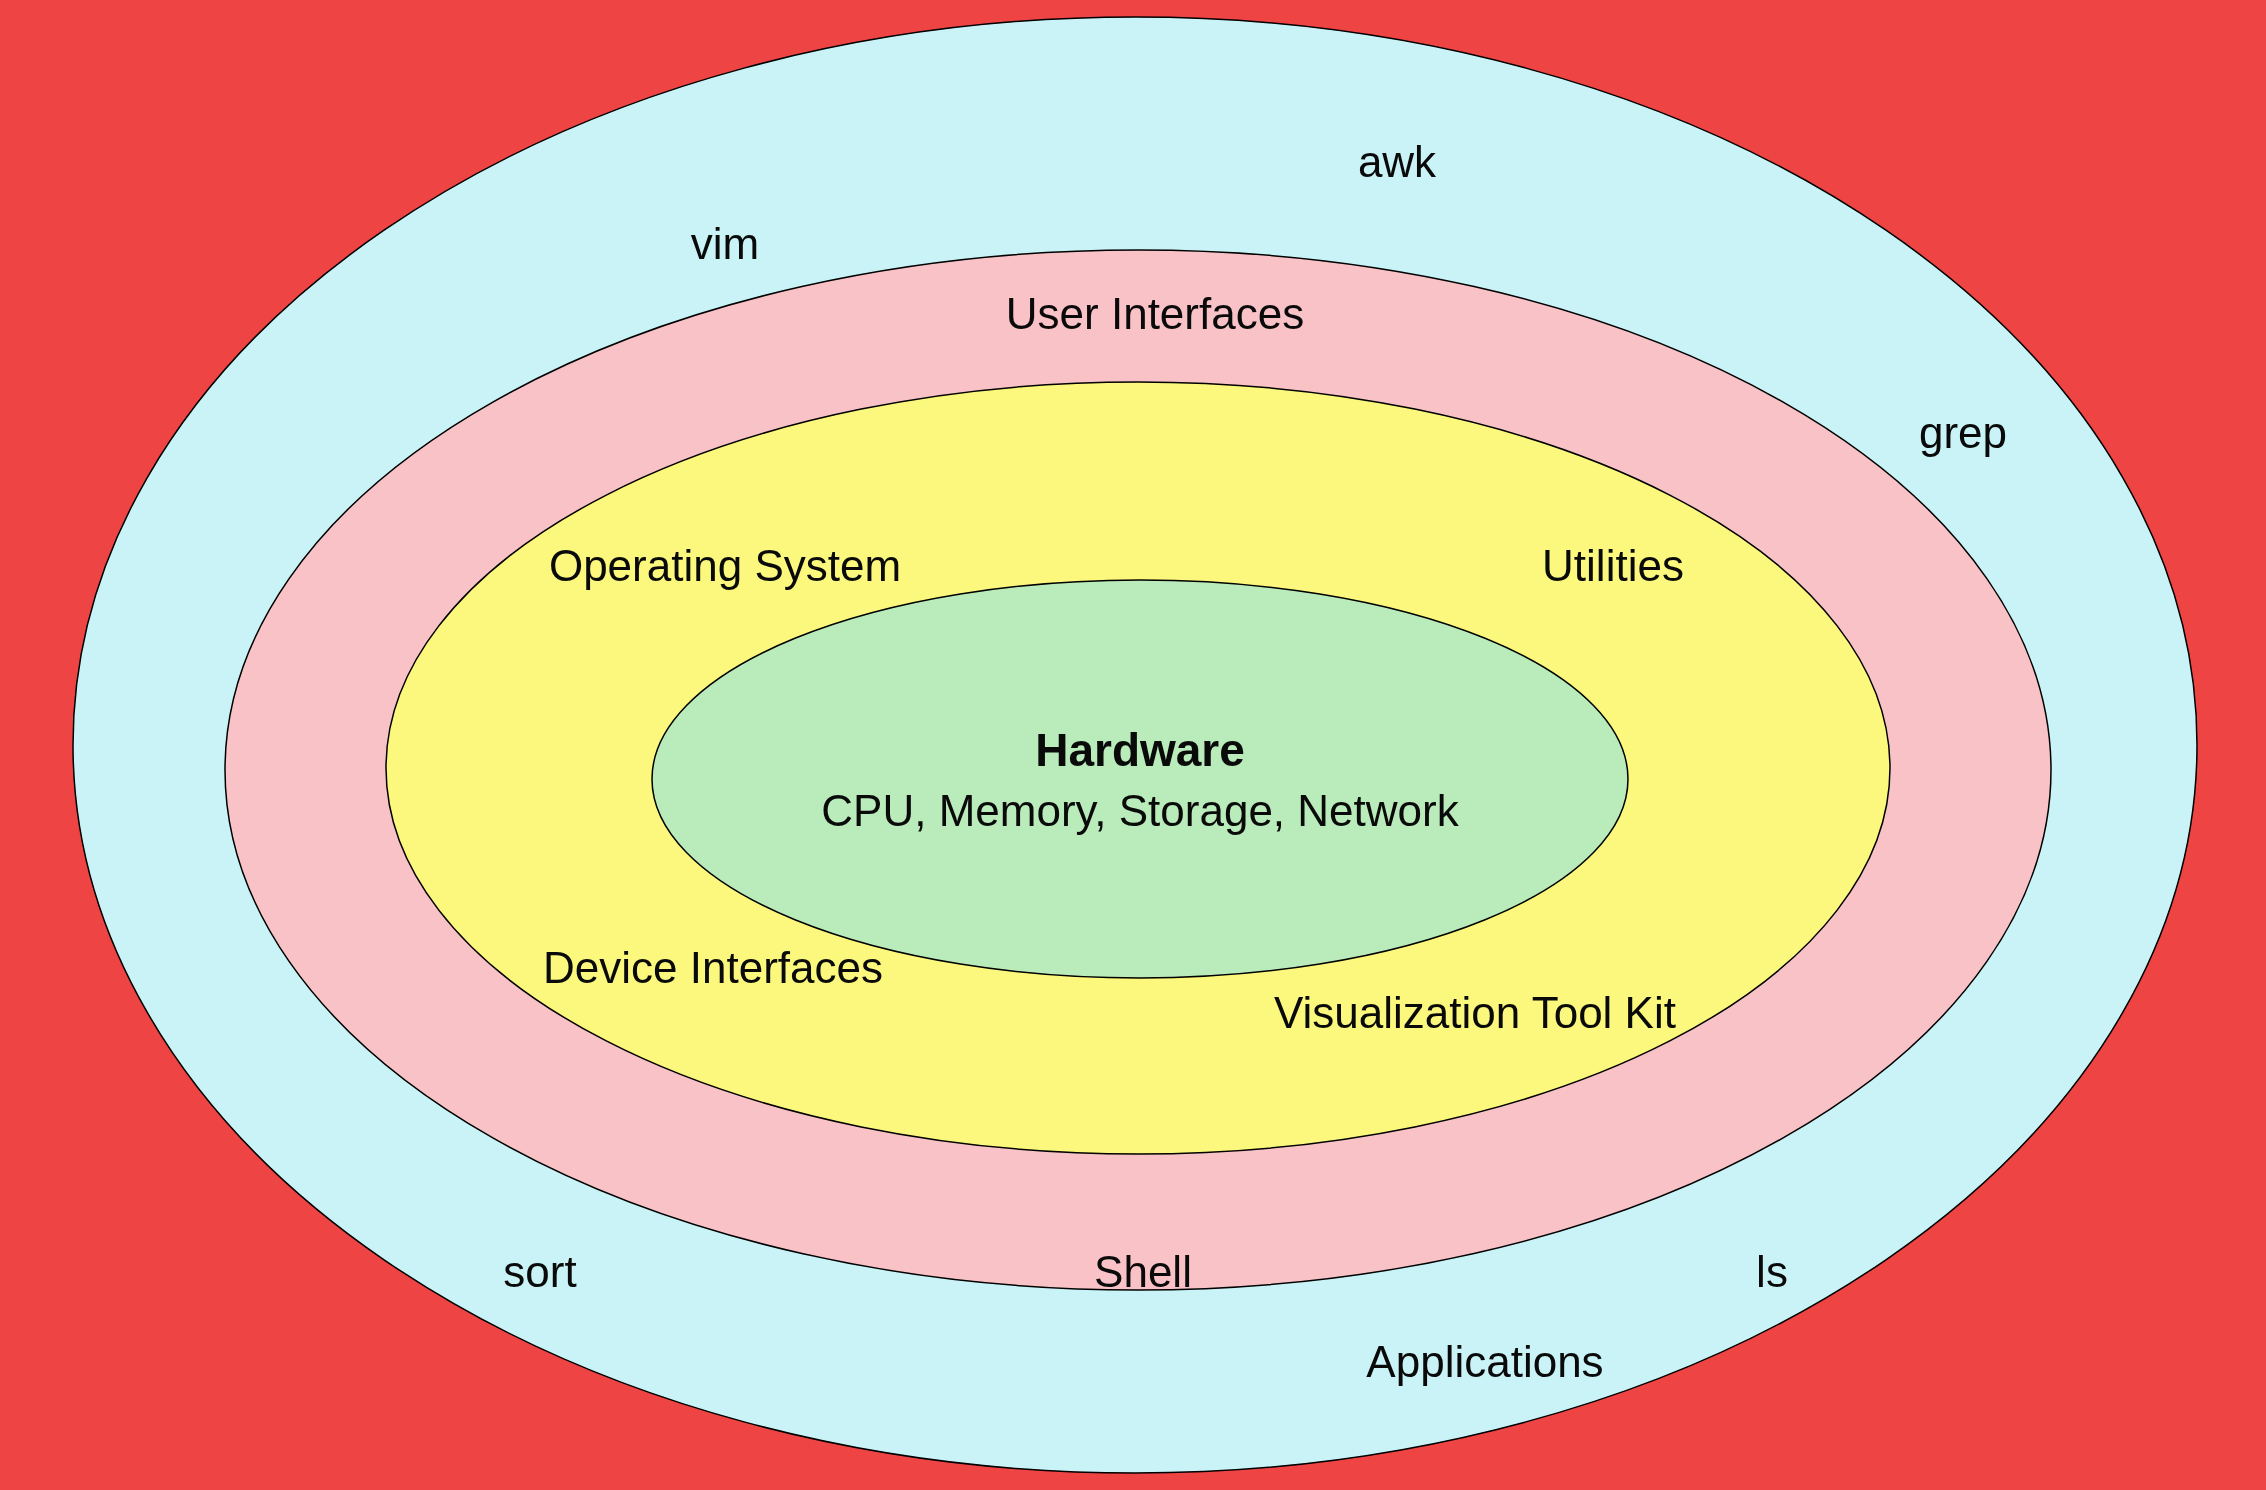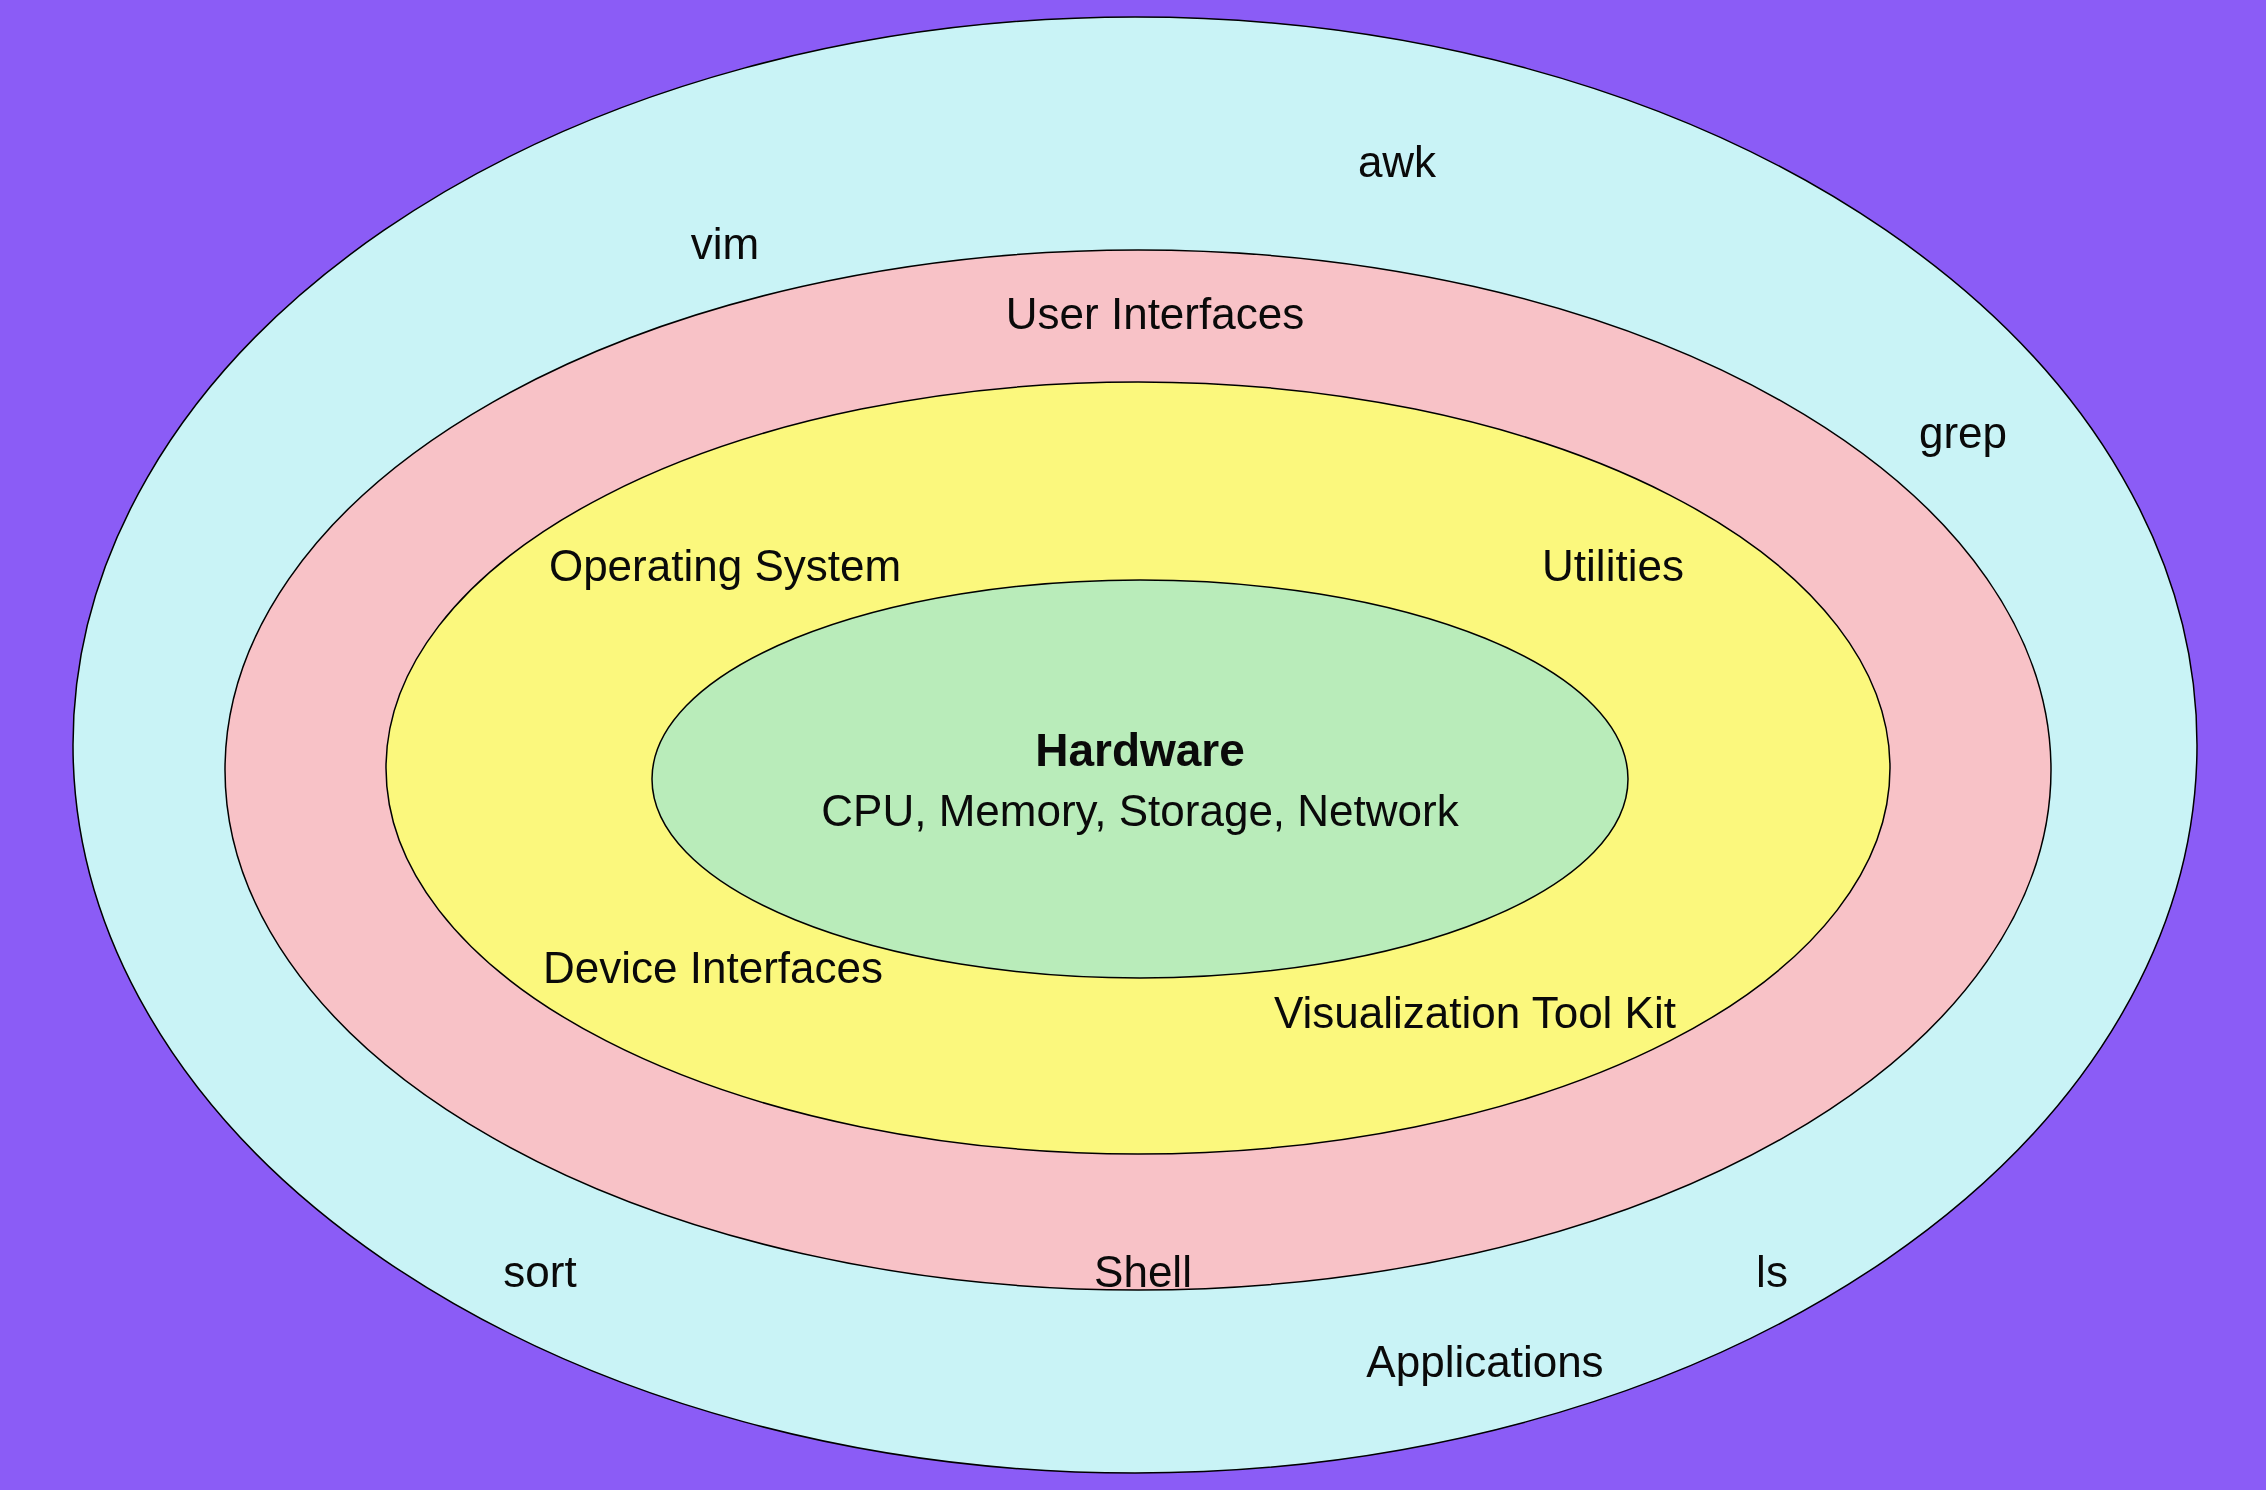--- a/index.html
+++ b/index.html
@@ -4,21 +4,21 @@
 <style>
   html, body {
     margin: 0;
     padding: 0;
     background: #ffffff;
   }
   #diagram {
     position: relative;
     width: 2266px;
     height: 1490px;
-    background: #8b5cf6;
+    background: #ef4444;
     overflow: hidden;
   }
   #diagram svg {
     display: block;
     width: 2266px;
     height: 1490px;
   }
   .ring {
     stroke: #000000;
     stroke-width: 1.5;

